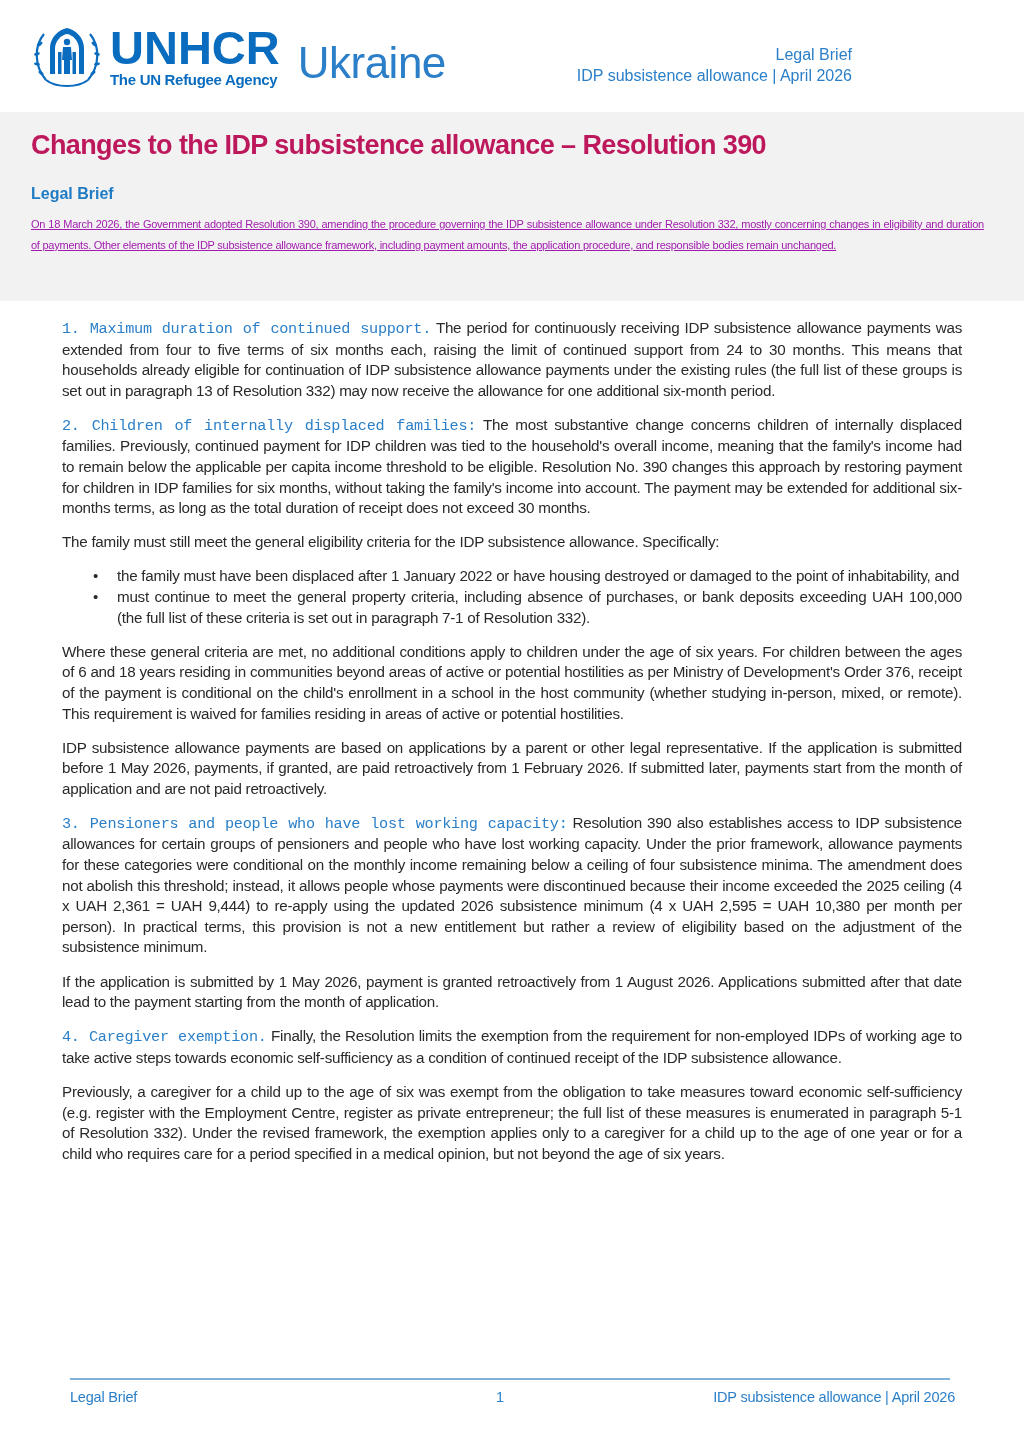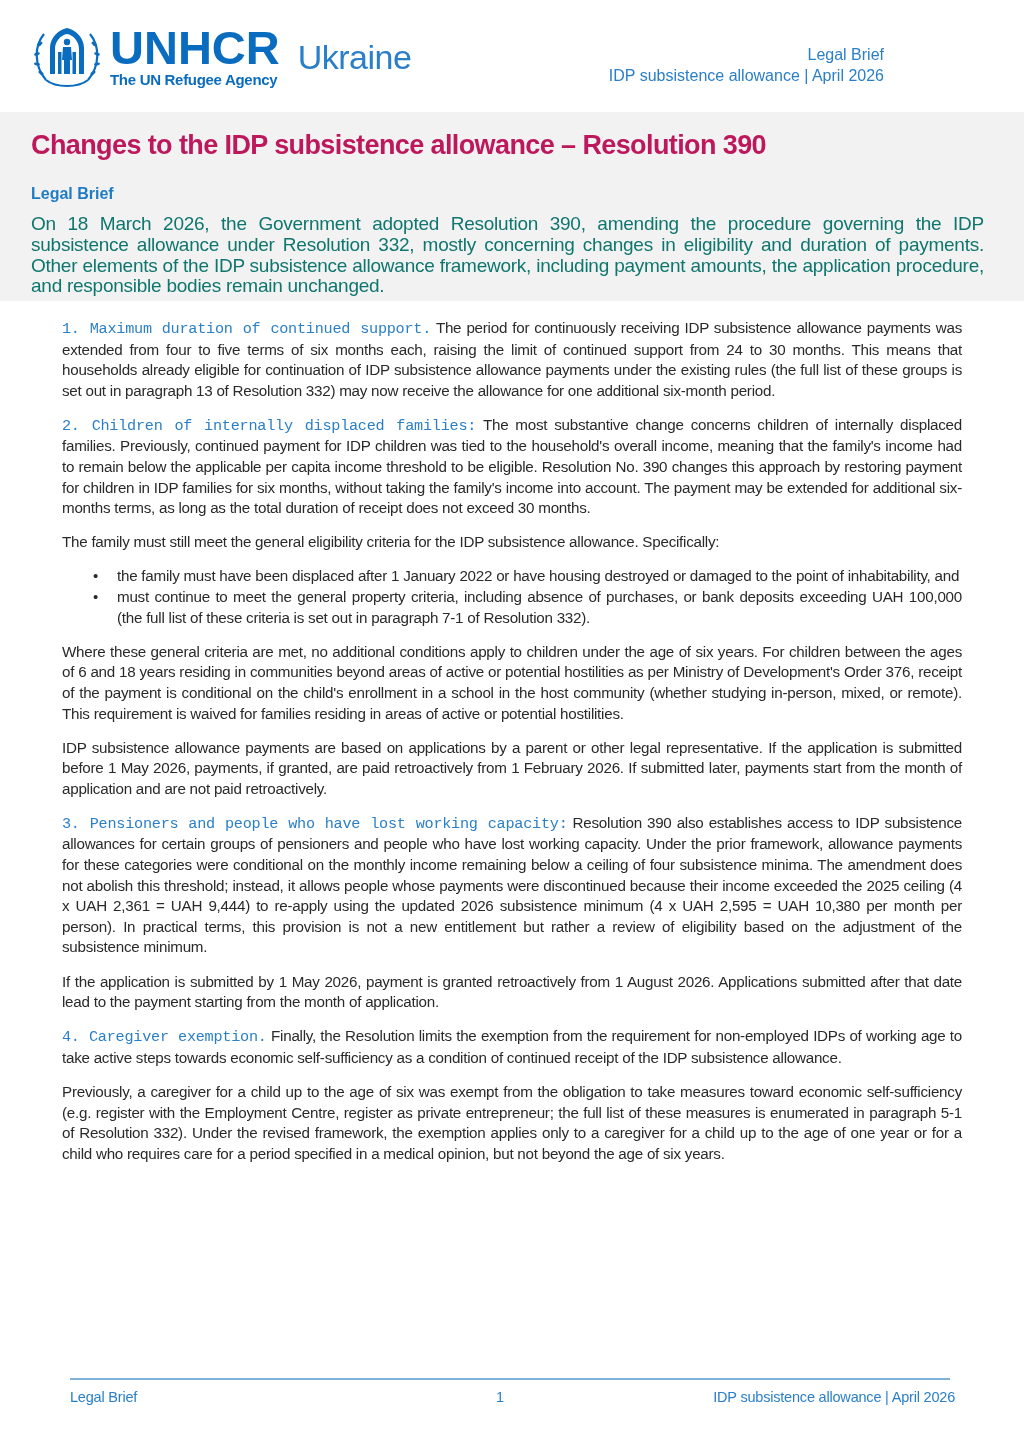--- a/index.html
+++ b/index.html
@@ -1,31 +1,31 @@
 <!DOCTYPE html>
 <html><head>
 <meta charset="utf-8">
 <style>
   html, body { margin: 0; padding: 0; background: #ffffff; }
   body {
     width: 1024px; height: 1449px; position: relative; overflow: hidden;
     font-family: "Liberation Sans", sans-serif; color: #222222;
   }
-  .header { position: absolute; left: 0; top: 0; width: 892px; height: 112px; padding-left: 32px; }
+  .header { position: absolute; left: 0; top: 0; width: 892px; height: 112px; }
   .logo { position: absolute; left: 30px; top: 24px; height: 70px; display: flex; align-items: flex-start; }
   .emblem { width: 74px; height: 66px; margin-right: 6px; }
   .wordmark { display: flex; flex-direction: column; }
   .unhcr { font-family: "Liberation Sans", sans-serif; font-weight: bold; font-size: 47px; line-height: 48px; color: #0a6cbf; letter-spacing: 0px; }
   .agency { font-family: "Liberation Sans", sans-serif; font-weight: bold; font-size: 15px; line-height: 16px; color: #0a6cbf; margin-top: 0px; letter-spacing: -0.3px; }
-  .country { font-family: "Liberation Sans", sans-serif; font-size: 34px; color: #2a7fc8; margin-left: 18px; margin-top: 14px; letter-spacing: -0.5px; }
+  .country { font-family: "Liberation Sans", sans-serif; font-size: 44px; color: #2a7fc8; margin-left: 18px; margin-top: 14px; letter-spacing: -0.5px; }
   .header-right { position: absolute; right: 40px; top: 44px; text-align: right; color: #2a7fc8; font-size: 16px; line-height: 21px; }
   .band { position: absolute; left: 0; top: 112px; width: 1024px; height: 189px; background: #f2f2f2; }
   .doc-title { position: absolute; left: 31px; top: 130px; font-size: 27px; font-weight: bold; color: #be185d; letter-spacing: -0.6px; }
   .doc-subtitle { position: absolute; left: 31px; top: 185px; font-size: 16px; font-weight: bold; color: #1f7cc4; }
-  .intro { position: absolute; left: 31px; top: 214px; width: 953px; font-size: 19px; line-height: 20.8px; text-align: justify; color: #0f766e; letter-spacing: -0.25px; }
+  .intro { position: absolute; left: 31px; top: 214px; width: 953px; font-size: 11px; line-height: 20.8px; text-align: justify; color: #a21caf; letter-spacing: -0.25px; text-decoration: underline; }
   .main { position: absolute; left: 62px; top: 318px; width: 900px; font-size: 15.2px; line-height: 20.6px; color: #2a2a2a; letter-spacing: -0.25px; }
   .main p { margin: 0 0 13.5px 0; text-align: justify; }
   .main .key { margin-bottom: 13.5px; }
   .hl { color: #2a7fc8; font-family: Liberation Mono, monospace; }
   .main ul { margin: 0 0 13.5px 0; padding-left: 55px; list-style: none; }
   .main li { position: relative; text-align: justify; }
   .main li .bullet { position: absolute; left: -24px; top: 0; font-size: 15px; }
   .footer-line { position: absolute; left: 70px; top: 1378px; width: 880px; height: 2px; background: #7fb2d8; }
   .footer { position: absolute; left: 70px; top: 1389px; width: 885px; font-size: 14.5px; color: #2a7fc8; letter-spacing: -0.2px; }
   .footer .f-left { position: absolute; left: 0; top: 0; }

